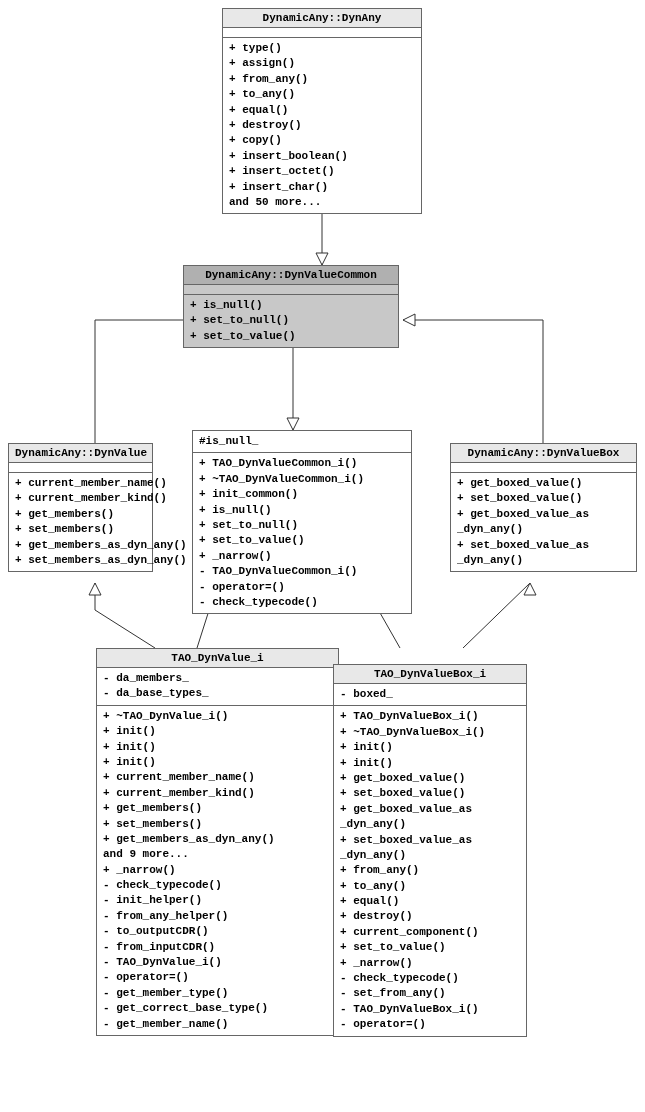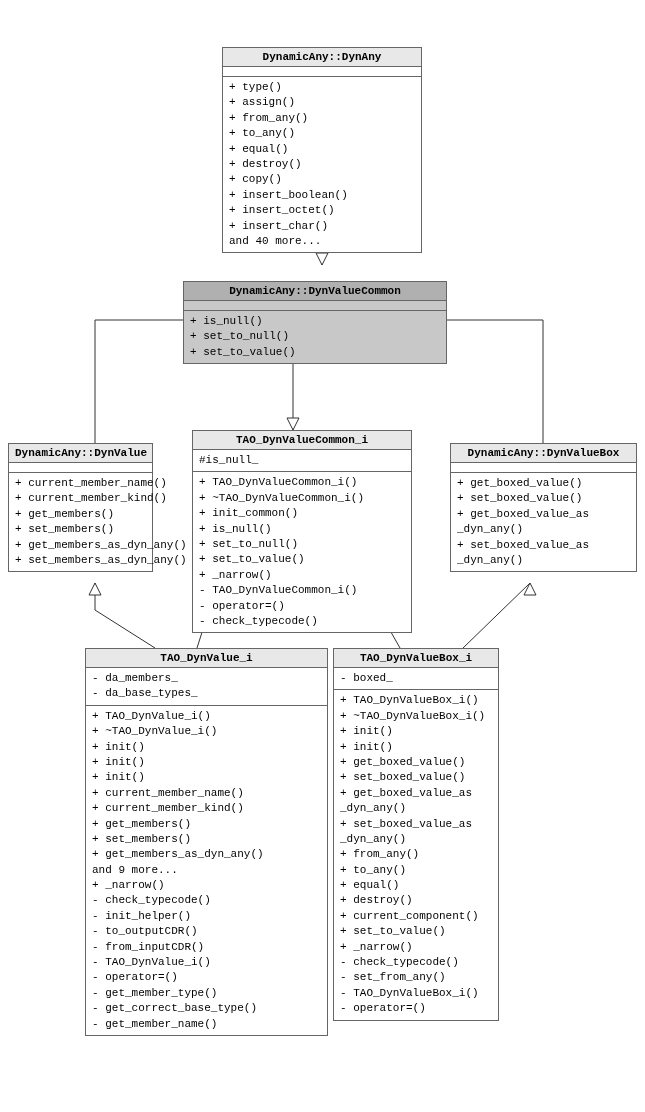--- a/index.html
+++ b/index.html
@@ -32,20 +32,21 @@
       text-align: center;
       font-weight: bold;
     }
     .uml-header.highlighted {
       background: #b0b0b0;
     }
     .uml-section {
       border-bottom: 1px solid #666;
       padding: 3px 6px;
       min-height: 10px;
+      font-weight: bold;
     }
     .uml-section:last-child {
       border-bottom: none;
     }
     .uml-section p {
       line-height: 1.4;
       white-space: nowrap;
     }
     svg.arrows {
       position: absolute;
@@ -94,41 +95,41 @@
     <line x1="95" y1="610" x2="95" y2="583"></line>
     <polygon points="95,583 89,595 101,595" fill="#fff" stroke="#333"></polygon>
 
     <line x1="400" y1="648" x2="350" y2="560"></line>
     <polygon points="350,560 343,572 357,572" fill="#fff" stroke="#333"></polygon>
 
     <line x1="463" y1="648" x2="530" y2="583"></line>
     <polygon points="530,583 524,595 536,595" fill="#fff" stroke="#333"></polygon>
   </svg>
 
-  <div class="uml-box" style="left:222px; top:8px; width:200px;margin-top:39px;">
+  <div class="uml-box" style="left:222px; top:8px; width:200px;">
     <div class="uml-header">
       <span>DynamicAny::DynAny</span>
     </div>
     <div class="uml-section"></div>
     <div class="uml-section">
       <p>+ type()</p>
       <p>+ assign()</p>
       <p>+ from_any()</p>
       <p>+ to_any()</p>
       <p>+ equal()</p>
       <p>+ destroy()</p>
       <p>+ copy()</p>
       <p>+ insert_boolean()</p>
       <p>+ insert_octet()</p>
       <p>+ insert_char()</p>
-      <p>and 40 more...</p>
-    </div>
-  </div>
-
-  <div class="uml-box highlighted" style="left:183px; top:281px; width:264px;">
+      <p>and 50 more...</p>
+    </div>
+  </div>
+
+  <div class="uml-box highlighted" style="left:183px; top:265px; width:216px;">
     <div class="uml-header highlighted">
       <span>DynamicAny::DynValueCommon</span>
     </div>
     <div class="uml-section"></div>
     <div class="uml-section">
       <p>+ is_null()</p>
       <p>+ set_to_null()</p>
       <p>+ set_to_value()</p>
     </div>
   </div>
@@ -142,23 +143,20 @@
       <p>+ current_member_name()</p>
       <p>+ current_member_kind()</p>
       <p>+ get_members()</p>
       <p>+ set_members()</p>
       <p>+ get_members_as_dyn_any()</p>
       <p>+ set_members_as_dyn_any()</p>
     </div>
   </div>
 
   <div class="uml-box" style="left:192px; top:430px; width:220px;">
-    <div class="uml-header">
-      <span>TAO_DynValueCommon_i</span>
-    </div>
     <div class="uml-section">
       <p>#is_null_</p>
     </div>
     <div class="uml-section">
       <p>+ TAO_DynValueCommon_i()</p>
       <p>+ ~TAO_DynValueCommon_i()</p>
       <p>+ init_common()</p>
       <p>+ is_null()</p>
       <p>+ set_to_null()</p>
       <p>+ set_to_value()</p>
@@ -177,54 +175,54 @@
     <div class="uml-section">
       <p>+ get_boxed_value()</p>
       <p>+ set_boxed_value()</p>
       <p>+ get_boxed_value_as</p>
       <p>_dyn_any()</p>
       <p>+ set_boxed_value_as</p>
       <p>_dyn_any()</p>
     </div>
   </div>
 
-  <div class="uml-box" style="left:85px; top:648px; width:243px;">
+  <div class="uml-box" style="left:96px; top:648px; width:243px;">
     <div class="uml-header">
       <span>TAO_DynValue_i</span>
     </div>
     <div class="uml-section">
       <p>- da_members_</p>
       <p>- da_base_types_</p>
     </div>
     <div class="uml-section">
-      <p>+ TAO_DynValue_i()</p>
       <p>+ ~TAO_DynValue_i()</p>
       <p>+ init()</p>
       <p>+ init()</p>
       <p>+ init()</p>
       <p>+ current_member_name()</p>
       <p>+ current_member_kind()</p>
       <p>+ get_members()</p>
       <p>+ set_members()</p>
       <p>+ get_members_as_dyn_any()</p>
       <p>and 9 more...</p>
       <p>+ _narrow()</p>
       <p>- check_typecode()</p>
       <p>- init_helper()</p>
+      <p>- from_any_helper()</p>
       <p>- to_outputCDR()</p>
       <p>- from_inputCDR()</p>
       <p>- TAO_DynValue_i()</p>
       <p>- operator=()</p>
       <p>- get_member_type()</p>
       <p>- get_correct_base_type()</p>
       <p>- get_member_name()</p>
     </div>
   </div>
 
-  <div class="uml-box" style="left:333px; top:648px; width:166px;">
+  <div class="uml-box" style="left:333px; top:664px; width:194px;">
     <div class="uml-header">
       <span>TAO_DynValueBox_i</span>
     </div>
     <div class="uml-section">
       <p>- boxed_</p>
     </div>
     <div class="uml-section">
       <p>+ TAO_DynValueBox_i()</p>
       <p>+ ~TAO_DynValueBox_i()</p>
       <p>+ init()</p>

